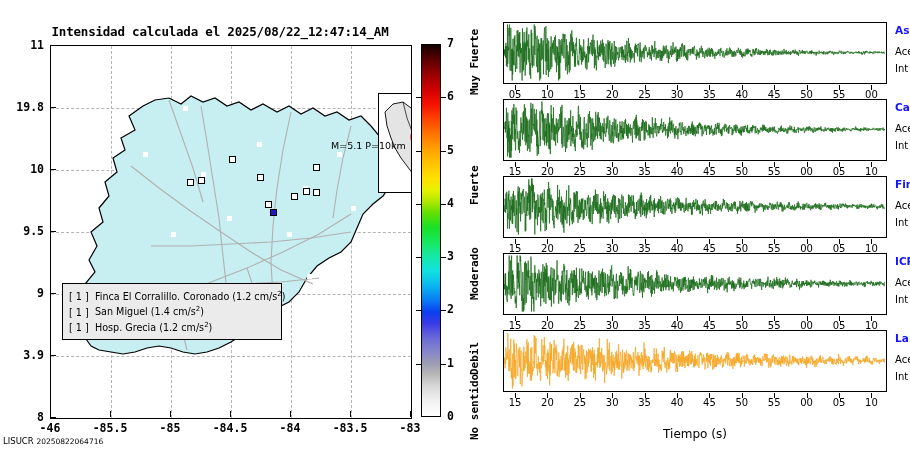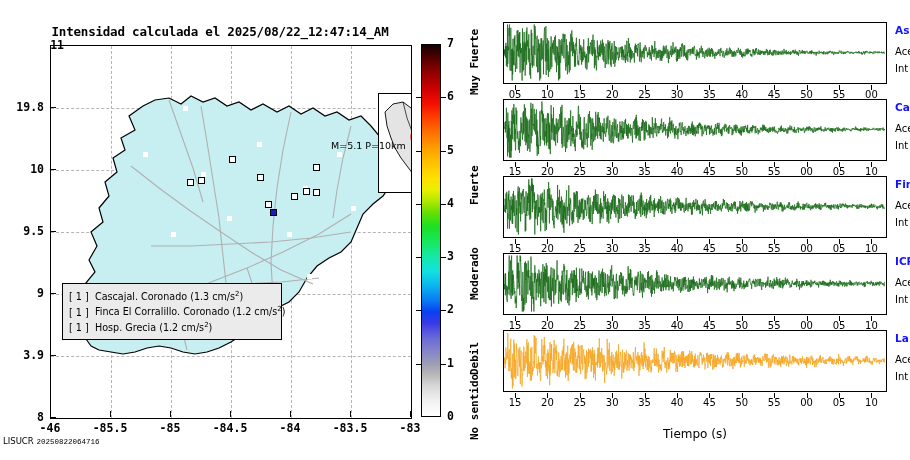--- a/index.html
+++ b/index.html
@@ -69,21 +69,21 @@
   .cbtick{position:absolute;left:416px;width:5px;height:0;border-top:1.3px solid #000;}
   .cbtick-r{position:absolute;left:441px;width:5px;height:0;border-top:1.3px solid #000;}
   .cbnum{position:absolute;left:447px;font-family:"DejaVu Sans Mono",monospace;
      font-size:11.5px;font-weight:bold;}
   .cbcat{position:absolute;left:468px;transform-origin:left top;
      transform:rotate(-90deg);font-family:"DejaVu Sans Mono",monospace;
      font-size:11px;font-weight:bold;white-space:nowrap;}
 
   
   #watermark{left:3px;top:436px;font-size:8.5px;}
-  #watermark .wm-code{font-size:7.5px;font-family:Liberation Mono, monospace;}
+  #watermark .wm-code{font-size:7.5px;}
 
   
   .panel-box{position:absolute;left:503px;width:384px;border:1.6px solid #000;
      background:#fff;box-sizing:border-box;overflow:hidden;}
   .panel-svg{position:absolute;left:0;top:0;}
   .axis-row{position:absolute;left:503px;width:384px;height:16px;}
   .ttick{position:absolute;top:0;width:0;height:5px;border-left:1.2px solid #000;}
   .tlab{position:absolute;top:4px;width:24px;text-align:center;font-size:10px;}
   .st-name{position:absolute;left:895px;font-size:10.5px;font-weight:bold;
      color:#1414ff;white-space:nowrap;}
@@ -175,21 +175,21 @@
         <circle cx="44" cy="43" r="9"></circle>
           <circle cx="44" cy="43" r="12"></circle>
       </g>
       <circle cx="44" cy="43" r="1.6" fill="#ff0000"></circle>
     </svg>
   </div>
 </div>
 <div class="abs" id="mag-label">M=5.1 P=10km</div>
 
 <div id="map-axes">
-    <div class="ytick abs" style="top: 38px; left: 0px; width: 44px; margin-left: 20px;">11</div>
+    <div class="ytick abs" style="top: 38px; left: 0px; width: 44px;">11</div>
     <div class="ytickmark abs" style="top: 45px;"></div>
     <div class="ytick abs" style="top: 100px; left: 0px; width: 44px;">19.8</div>
     <div class="ytickmark abs" style="top: 107px;"></div>
     <div class="ytick abs" style="top: 162px; left: 0px; width: 44px;">10</div>
     <div class="ytickmark abs" style="top: 169px;"></div>
     <div class="ytick abs" style="top: 224px; left: 0px; width: 44px;">9.5</div>
     <div class="ytickmark abs" style="top: 231px;"></div>
     <div class="ytick abs" style="top: 286px; left: 0px; width: 44px;">9</div>
     <div class="ytickmark abs" style="top: 293px;"></div>
     <div class="ytick abs" style="top: 348px; left: 0px; width: 44px;">3.9</div>
@@ -207,22 +207,22 @@
     <div class="xtick abs" style="left: 260px; top: 421px;">-84</div>
     <div class="xtickmark abs" style="left: 290px; top: 411px;"></div>
     <div class="xtick abs" style="left: 320px; top: 421px;">-83.5</div>
     <div class="xtickmark abs" style="left: 350px; top: 411px;"></div>
     <div class="xtick abs" style="left: 380px; top: 421px;">-83</div>
     <div class="xtickmark abs" style="left: 410px; top: 411px;"></div>
   </div>
 
 <div class="abs" id="legend">
   <div id="legend-list">
-      <div class="legend-row"><span class="lv">[ 1 ]</span><span>Cascajal. Coronado (1.3 cm/s</span><sup>2</sup><span>)</span></div>
       <div class="legend-row"><span class="lv">[ 1 ]</span><span>Finca El Corralillo. Coronado (1.2 cm/s</span><sup>2</sup><span>)</span></div>
+      <div class="legend-row"><span class="lv">[ 1 ]</span><span>San Miguel (1.4 cm/s</span><sup>2</sup><span>)</span></div>
       <div class="legend-row"><span class="lv">[ 1 ]</span><span>Hosp. Grecia (1.2 cm/s</span><sup>2</sup><span>)</span></div>
     </div>
 </div>
 
 <div class="abs" id="cbar-frame">
   <div id="cbar-grad"></div>
 </div>
 <div id="cbar-labels">
     <div class="cbnum" style="top: 36px;">7</div>
     <div class="cbnum" style="top: 89.2857px;">6</div>

